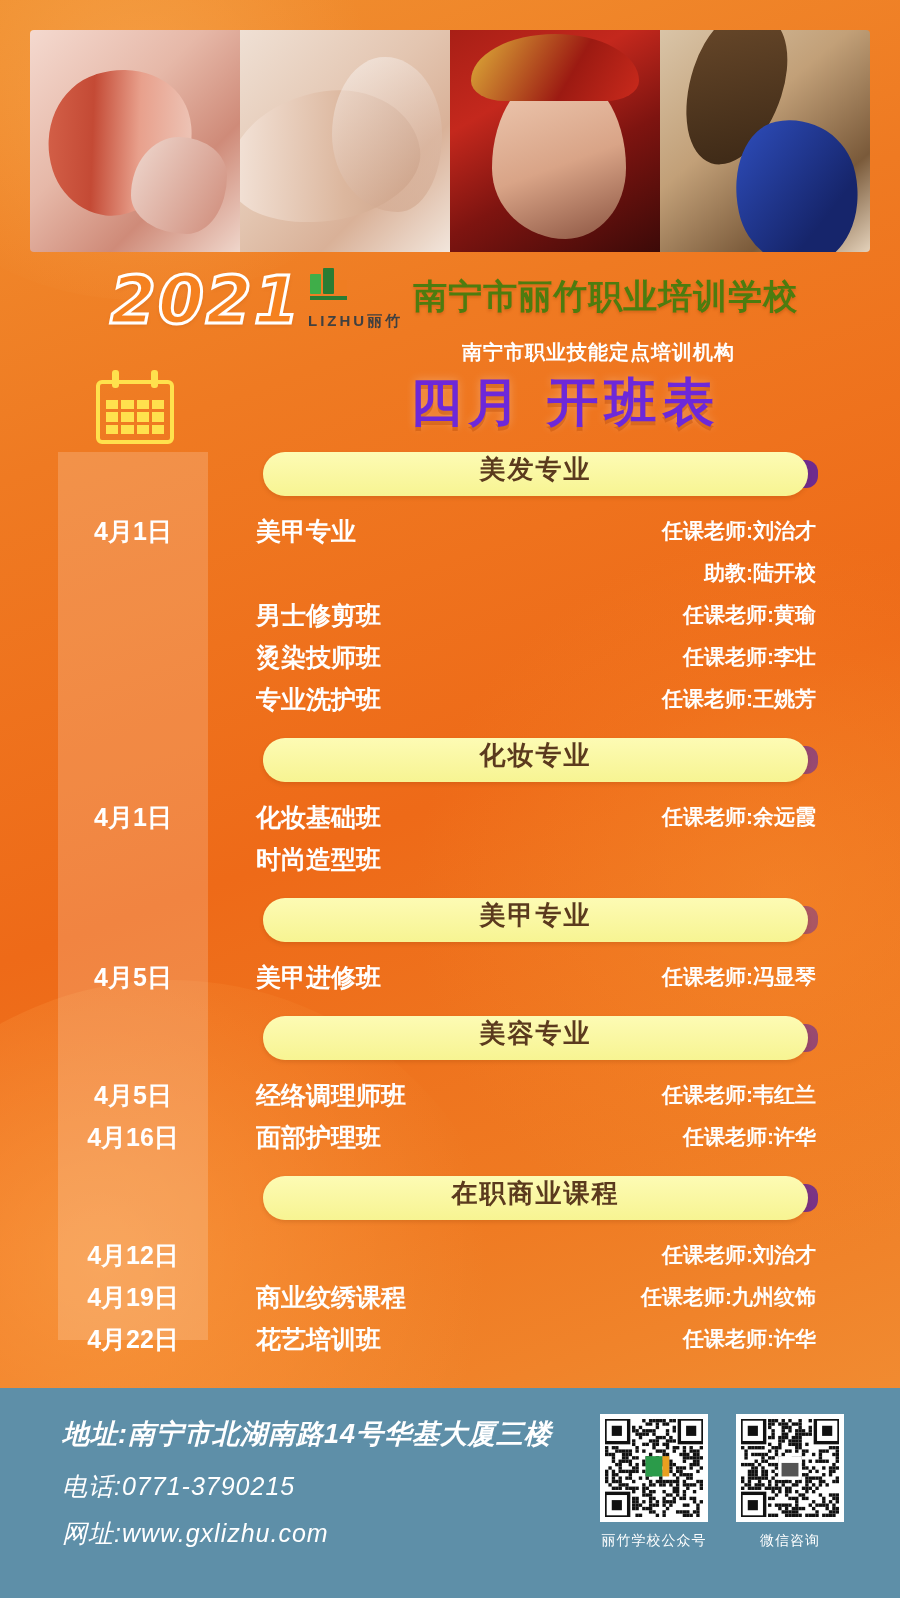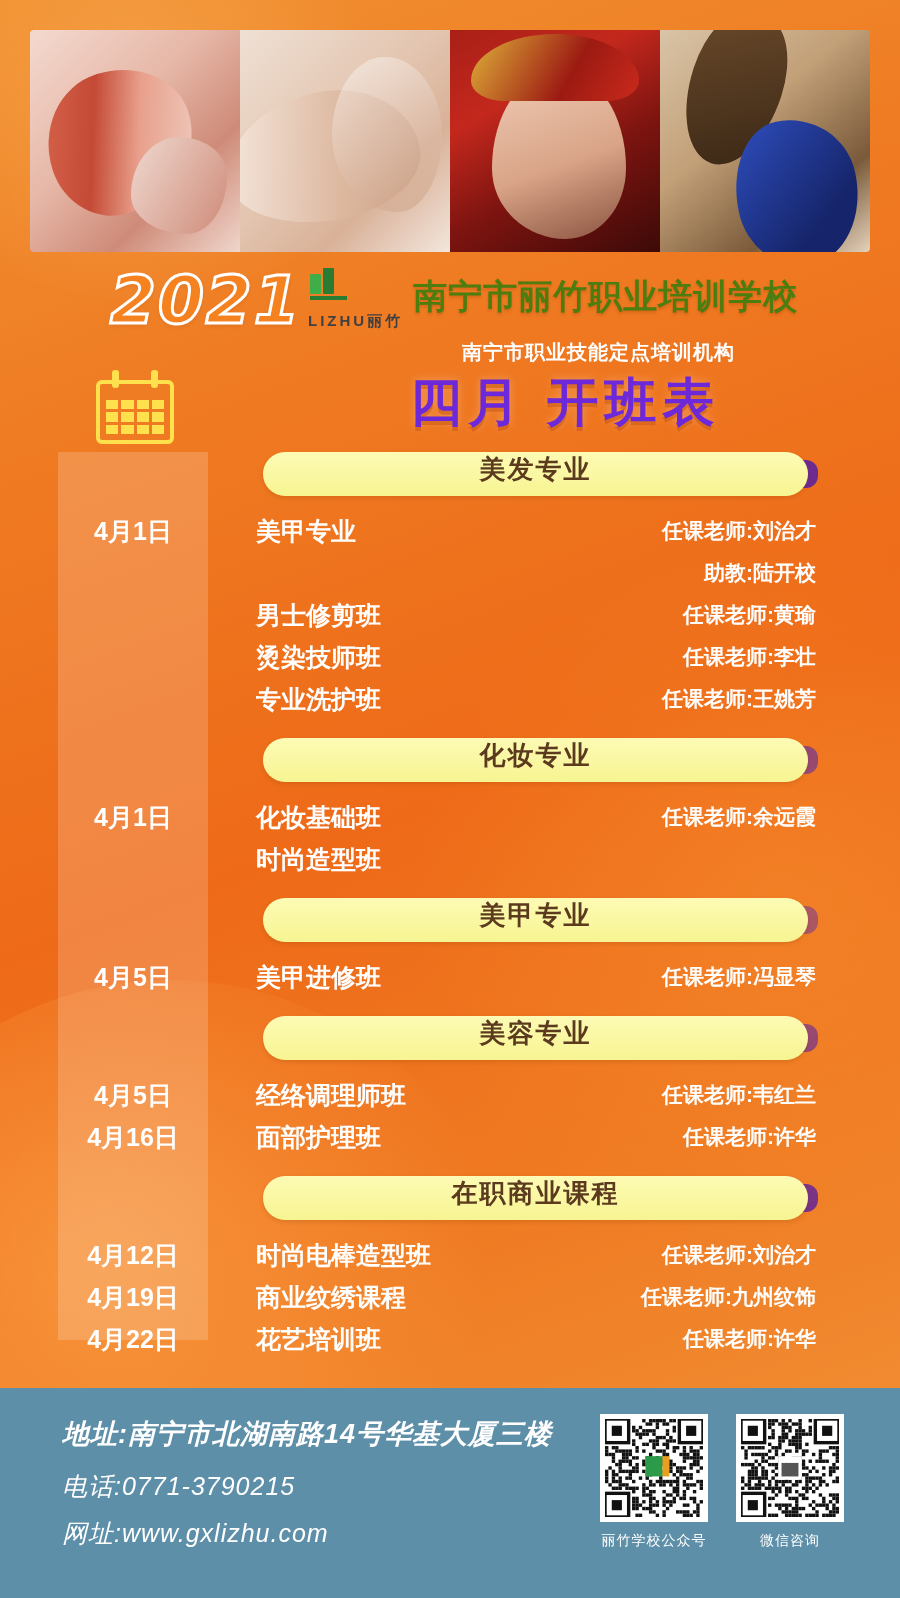--- a/index.html
+++ b/index.html
@@ -334,21 +334,20 @@
       <div class="c-name">面部护理班</div>
       <div class="c-teach">任课老师:许华</div>
     </div>
     <div class="gap-18"></div>
     <div class="section-banner">
       <span>在职商业课程</span>
     </div>
     <div class="gap-14"></div>
     <div class="course-row">
       <div class="c-date">4月12日</div>
-      <div class="c-name">时尚电棒造型班</div>
       <div class="c-teach">任课老师:刘治才</div>
     </div>
     <div class="course-row">
       <div class="c-date">4月19日</div>
       <div class="c-name">商业纹绣课程</div>
       <div class="c-teach">任课老师:九州纹饰</div>
     </div>
     <div class="course-row">
       <div class="c-date">4月22日</div>
       <div class="c-name">花艺培训班</div>

